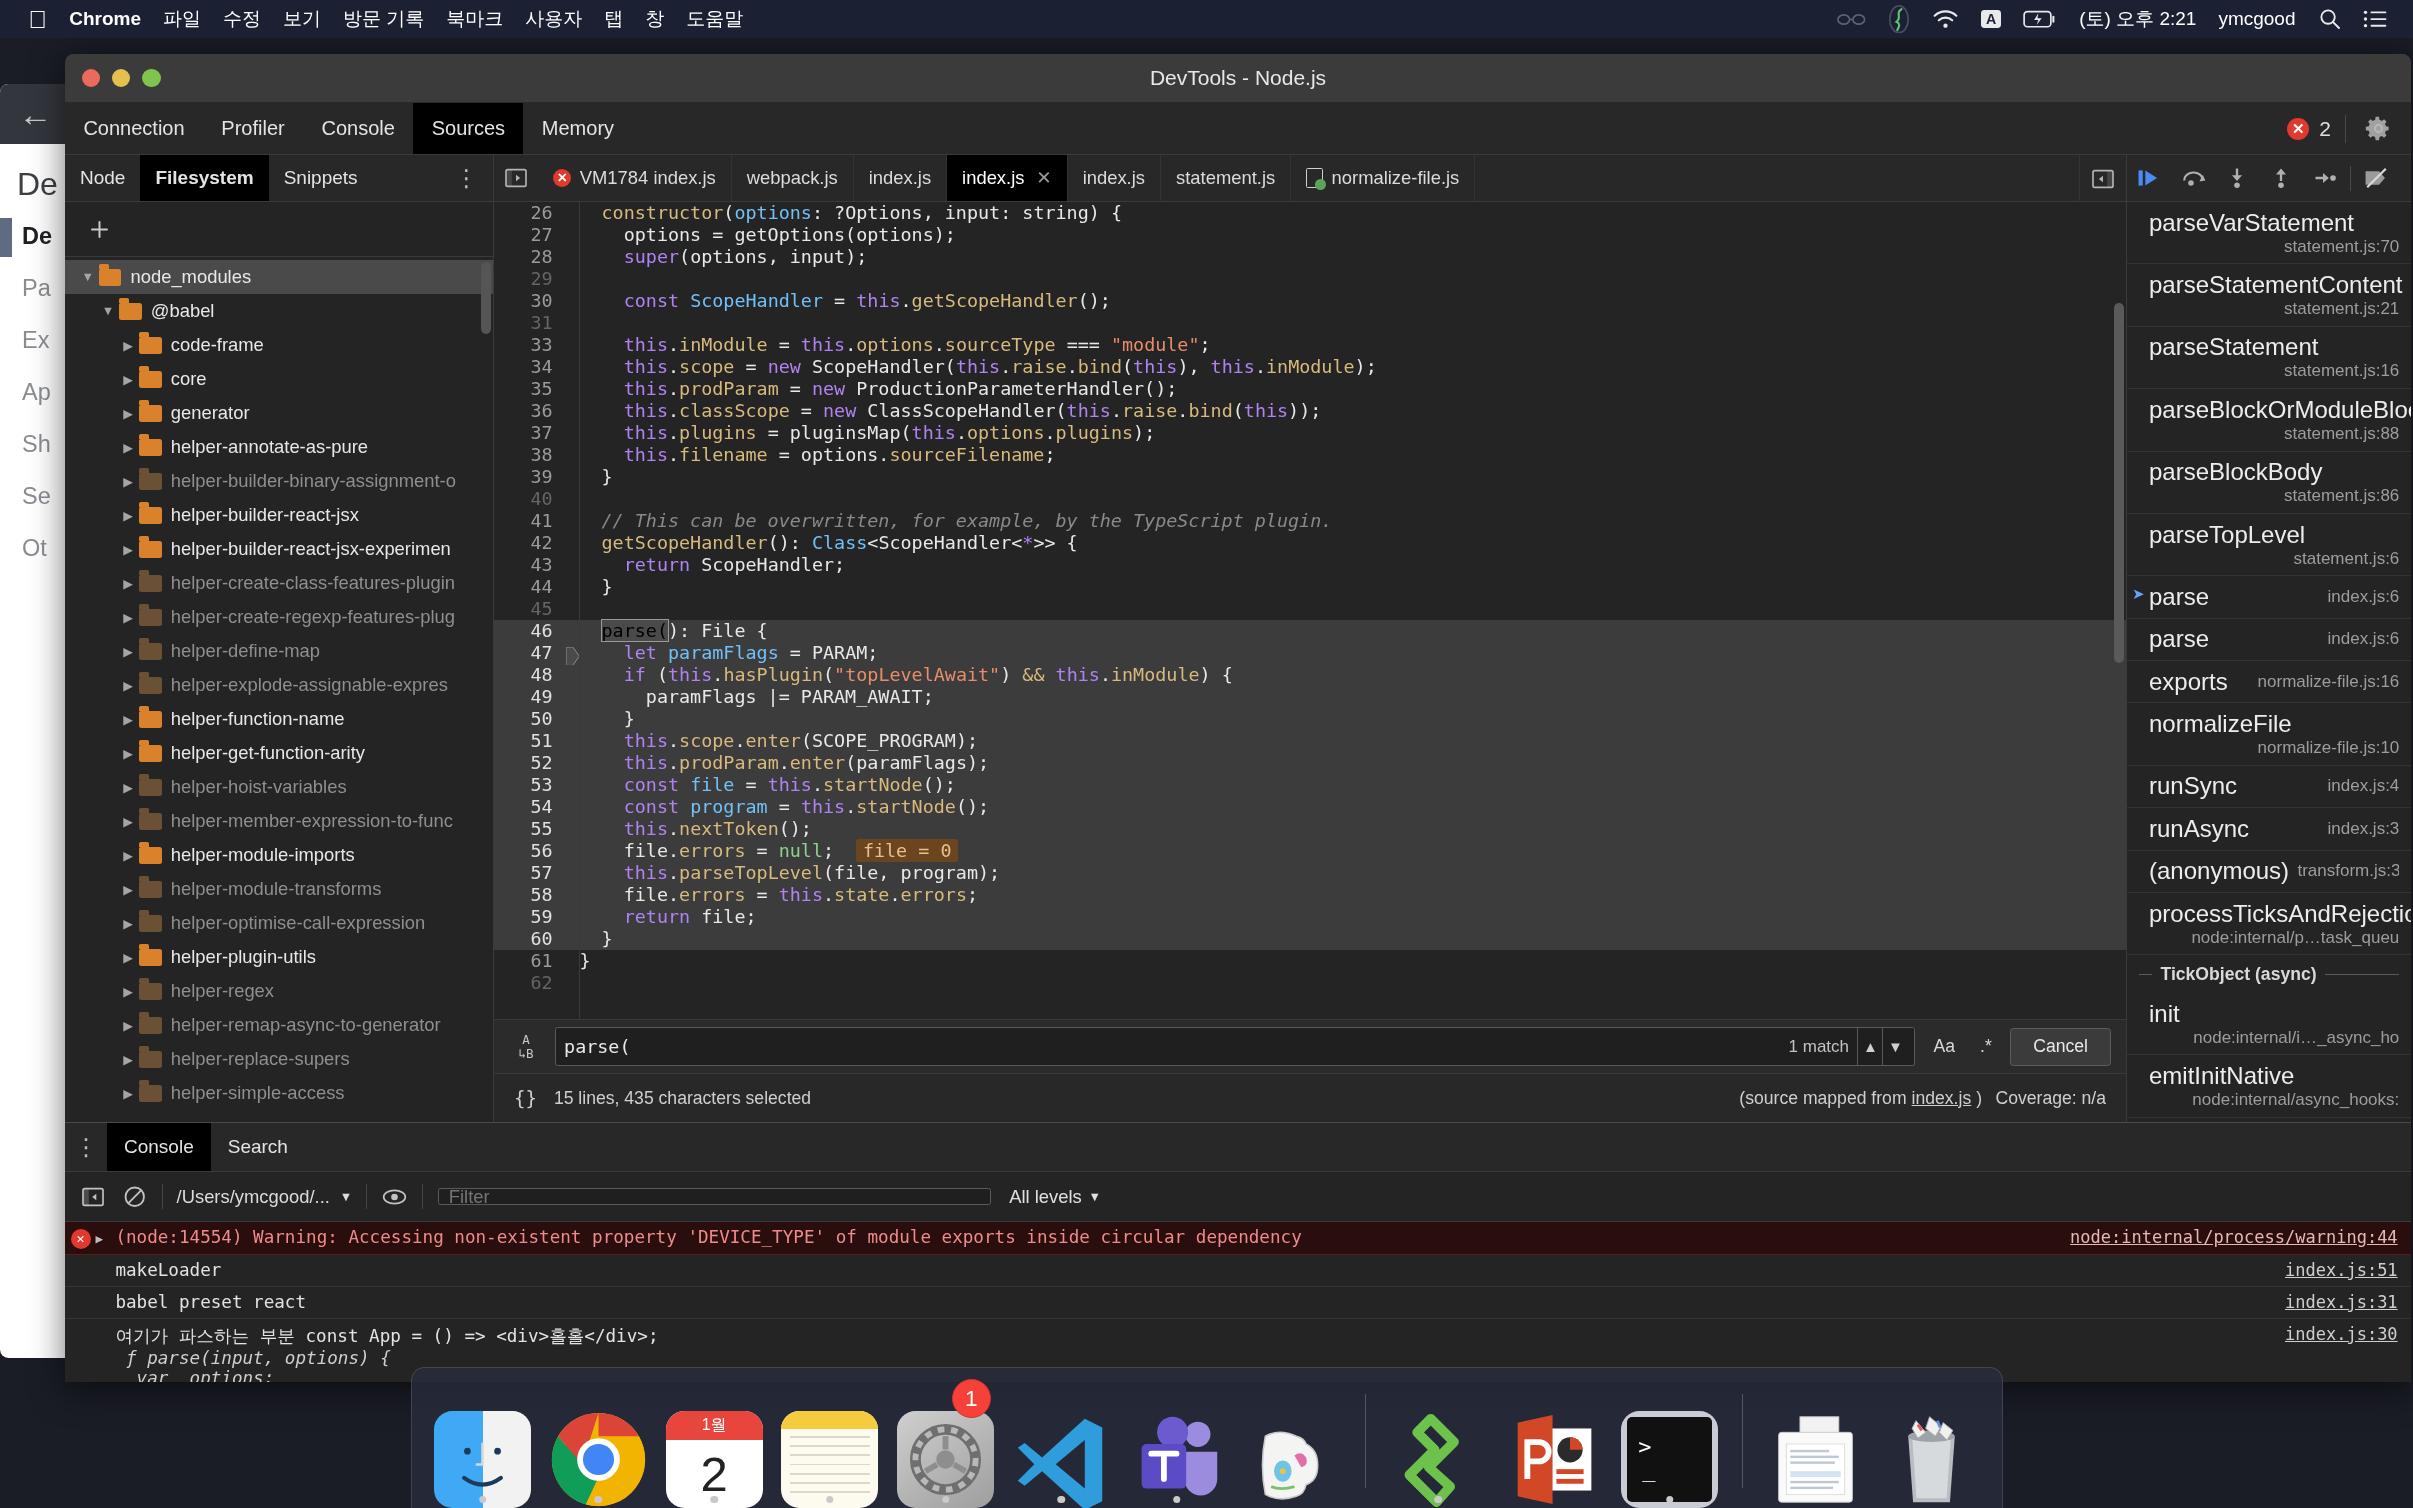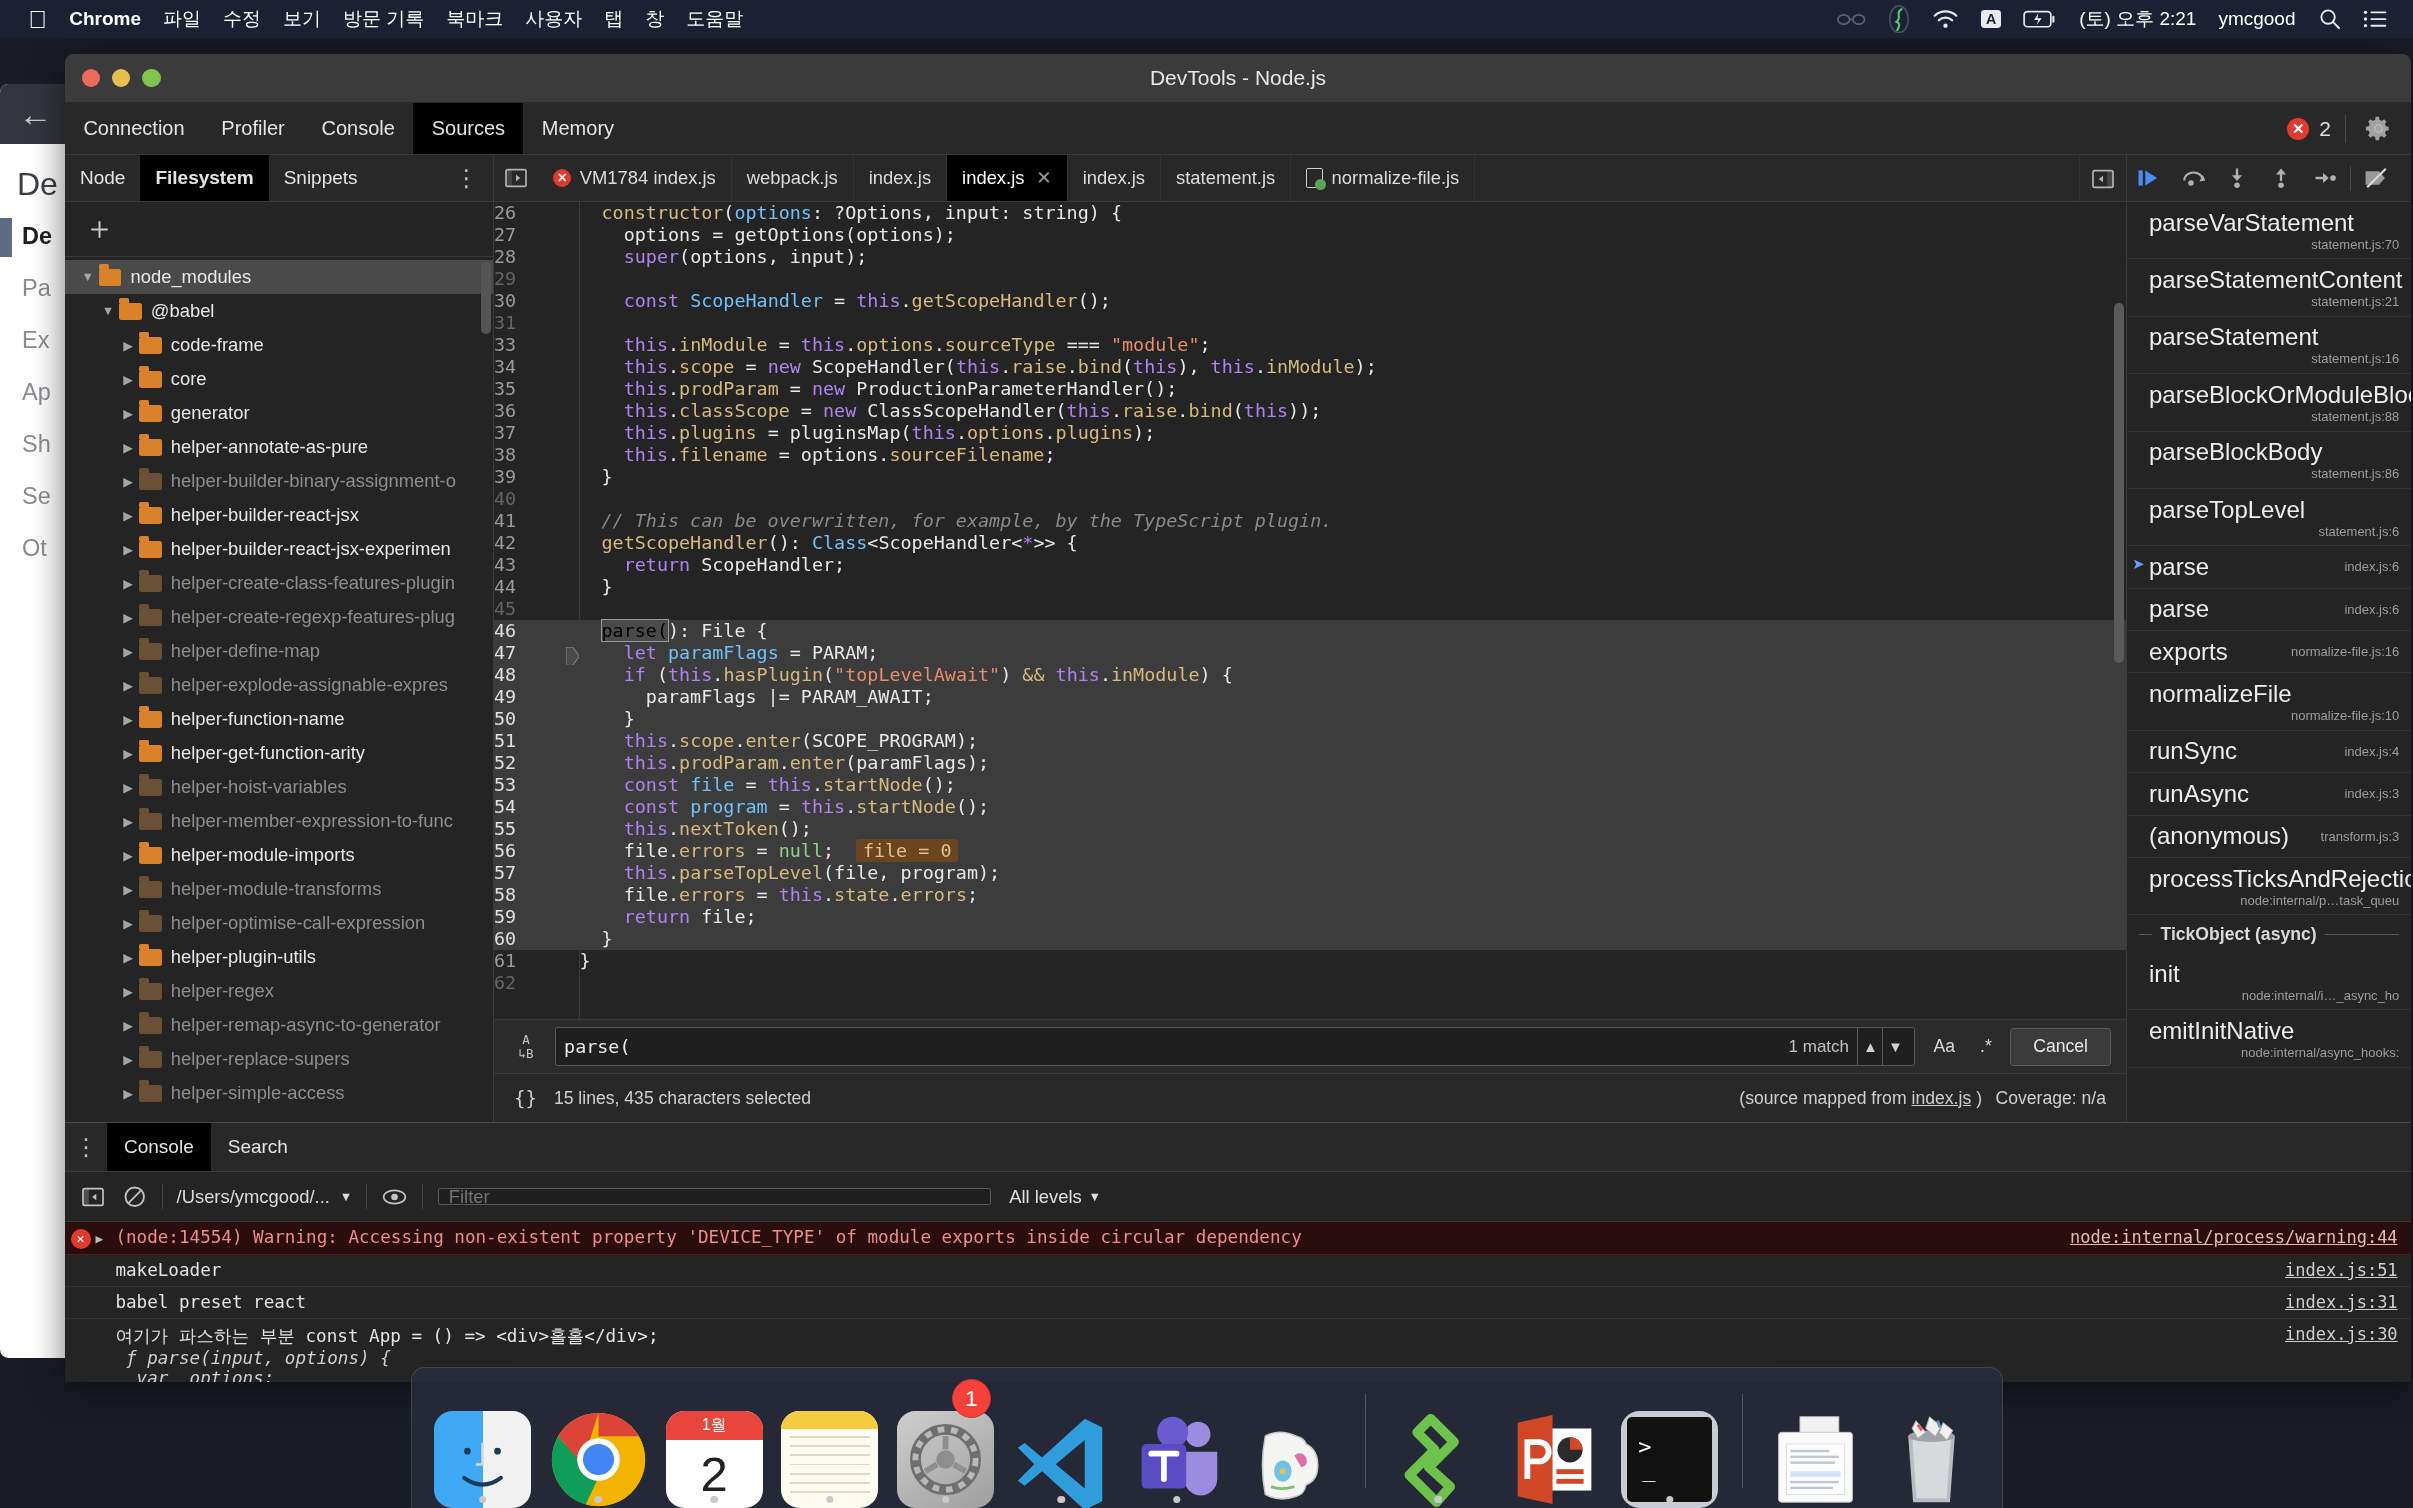--- a/index.html
+++ b/index.html
@@ -74,21 +74,21 @@
   .redx{width:18.4px;height:18.4px;border-radius:50%;background:#e0392e;color:#fff;font-size:12.6px;display:flex;align-items:center;justify-content:center;font-weight:bold;}
   .fileglyph{position:relative;width:17px;height:20px;border:1.7px solid #cfcfcf;border-radius:1.7px;}
   .fileglyph:after{content:"";position:absolute;right:-4.2px;bottom:-3.4px;width:11px;height:11px;border-radius:50%;background:#5da35d;}
   #edTabsRight{position:absolute;right:0;top:0;height:47px;width:47px;background:#282828;display:flex;align-items:center;justify-content:center;color:#b4b4b4;border-left:0.8px solid #333;}
 
   
   #codeWrap{flex:1;position:relative;overflow:hidden;background:#242424;}
   #code{position:absolute;inset:0;font-family:"DejaVu Sans Mono", monospace;font-size:18.4px;line-height:22px;}
   .cline{display:flex;height:22px;align-items:center;}
   .cline.exec{background:#3c3c3c;}
-  .ln{width:72px;padding-right:13.4px;color:#9b9b9b;flex:0 0 auto;user-select:none;}
+  .ln{width:72px;text-align:right;padding-right:13.4px;color:#9b9b9b;flex:0 0 auto;user-select:none;}
   .cline.blank .ln{color:#656565;}
   .cline.exec .ln{color:#e0e0e0;}
   .ctext{white-space:pre;padding-left:13.4px;}
   .gutterline{position:absolute;left:85px;top:0;bottom:0;width:0.8px;background:#3a3a3a;}
   #execArrow{position:absolute;left:72px;width:13.4px;height:22px;}
   #codeScroll{position:absolute;right:1.7px;top:101px;width:10px;height:360px;background:#5a5a5a;border-radius:5px;}
   
   .kw{color:#b083f0;} .fn{color:#d7ba7d;} .str{color:#e88d6a;}
   .cmt{color:#8a8a8a;font-style:italic;} .plain{color:#e8e8e8;} .prop{color:#d7ba7d;}
   .cls{color:#72c0f7;} .nul{color:#8fd18f;}
@@ -112,21 +112,21 @@
   #edStatus u{text-decoration:underline;}
 
   
   #dbgSide{width:285px;background:#242424;border-left:0.8px solid #3a3a3a;display:flex;flex-direction:column;}
   #dbgToolbar{height:47px;display:flex;align-items:center;gap:0;background:#282828;border-bottom:0.8px solid #3a3a3a;}
   .dbgBtn{width:44px;height:47px;display:flex;align-items:center;justify-content:center;}
   .dbgSep{width:0.8px;height:25px;background:#4a4a4a;margin:0 3.4px;}
   #stack{flex:1;overflow:hidden;}
   .sframe{padding:6.7px 11.7px 6.7px 22px;border-bottom:0.8px solid #333;position:relative;}
   .sframe .nm{color:#ededed;font-size:24px;}
-  .sframe .loc{color:#9d9d9d;font-size:13px;text-align:right;white-space:nowrap;overflow:hidden;}
+  .sframe .loc{color:#9d9d9d;font-size:17px;text-align:right;white-space:nowrap;overflow:hidden;}
   .sframe.inline{display:flex;justify-content:space-between;align-items:center;gap:8.4px;}
   .sframe .arw{position:absolute;left:5px;top:8.4px;color:#6aa0f5;font-size:15px;}
   .sasync{padding:8.4px 11.7px;color:#d9d9d9;font-size:17.6px;font-weight:bold;display:flex;align-items:center;gap:8.4px;}
   .sasync .ln{flex:0 0 13.4px;height:0.8px;background:#5a5a5a;width:13.4px;padding:0;}
   .sasync .ln2{flex:1;height:0.8px;background:#5a5a5a;}
 
   
   #drawer{position:absolute;left:0;bottom:0;width:2346px;height:260px;background:#242424;border-top:0.8px solid #4a4a4a;}
   #dwTabs{height:49px;display:flex;align-items:stretch;border-bottom:0.8px solid #3a3a3a;background:#282828;}
   #dwDots{width:42px;display:flex;align-items:center;justify-content:center;color:#bcbcbc;font-size:23.5px;}

